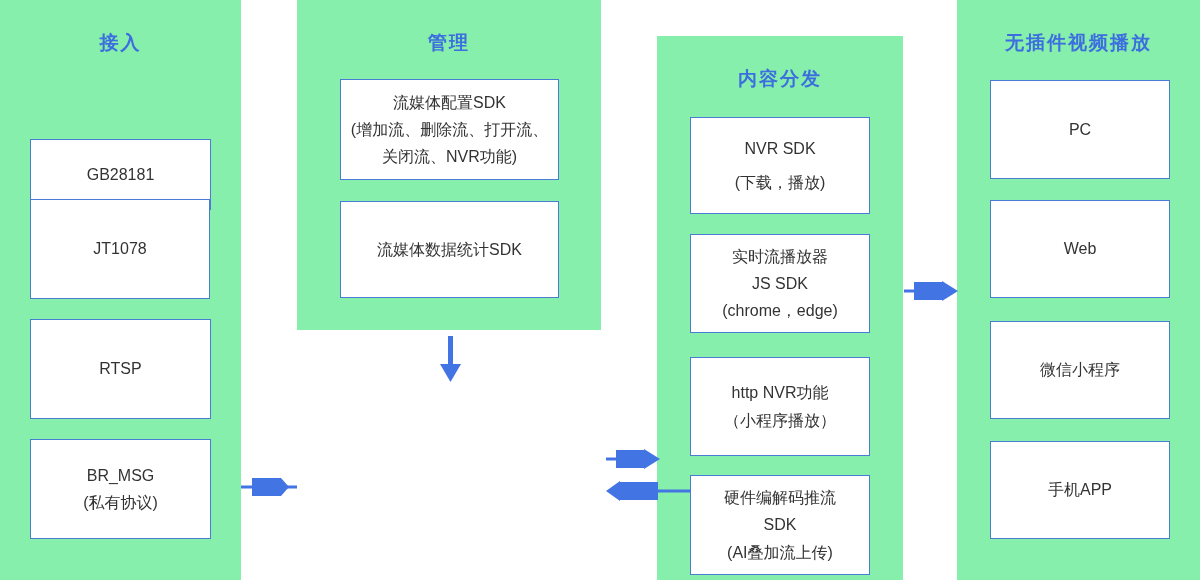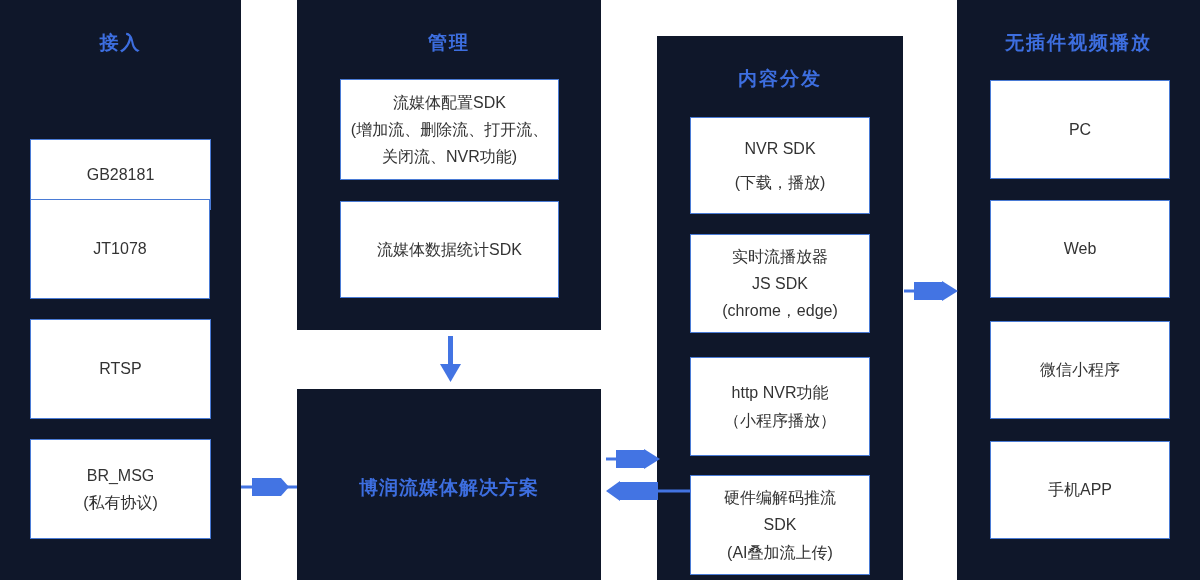--- a/index.html
+++ b/index.html
@@ -1,20 +1,20 @@
 <!DOCTYPE html>
 <html><head>
 <meta charset="utf-8">
 <style>
   html,body{margin:0;padding:0;background:#ffffff;}
   .stage{
     position:relative;width:1200px;height:580px;overflow:hidden;
     background:#ffffff;font-family:"Liberation Sans","DejaVu Sans",sans-serif;
   }
-  .panel{position:absolute;background:#0f172a;top:0;height:580px;}
+  .panel{position:absolute;background:#86efac;top:0;height:580px;}
   .panel.split-top{height:330px;}
   .panel.split-bottom{top:389px;height:191px;}
   .col-title{
     position:absolute;top:30px;left:0;width:100%;text-align:center;
     color:#3D6EDF;font-size:19px;font-weight:bold;letter-spacing:2px;
   }
   .box{
     position:absolute;box-sizing:border-box;background:#ffffff;
     border:1px solid #4A7BD5;display:flex;flex-direction:column;
     justify-content:center;align-items:center;text-align:center;
@@ -55,23 +55,20 @@
     <div class="box" style="left:43px;top:79px;width:219px;height:101px;">
       <span>流媒体配置SDK</span>
       <span>(增加流、删除流、打开流、</span>
       <span>关闭流、NVR功能)</span>
     </div>
     <div class="box" style="left:43px;top:201px;width:219px;height:97px;">
       <span>流媒体数据统计SDK</span>
     </div>
   </div>
 
-  <div class="panel split-bottom" style="left:297px;width:304px;">
-    <div class="solution-label">博润流媒体解决方案</div>
-  </div>
 
   <div class="panel" style="left:657px;width:246px;margin-top:36px;">
     <div class="col-title">内容分发</div>
     <div class="box" style="left:33px;top:81px;width:180px;height:97px;gap:7px;">
       <span>NVR SDK</span>
       <span>(下载，播放)</span>
     </div>
     <div class="box" style="left:33px;top:198px;width:180px;height:99px;">
       <span>实时流播放器</span>
       <span>JS SDK</span>

